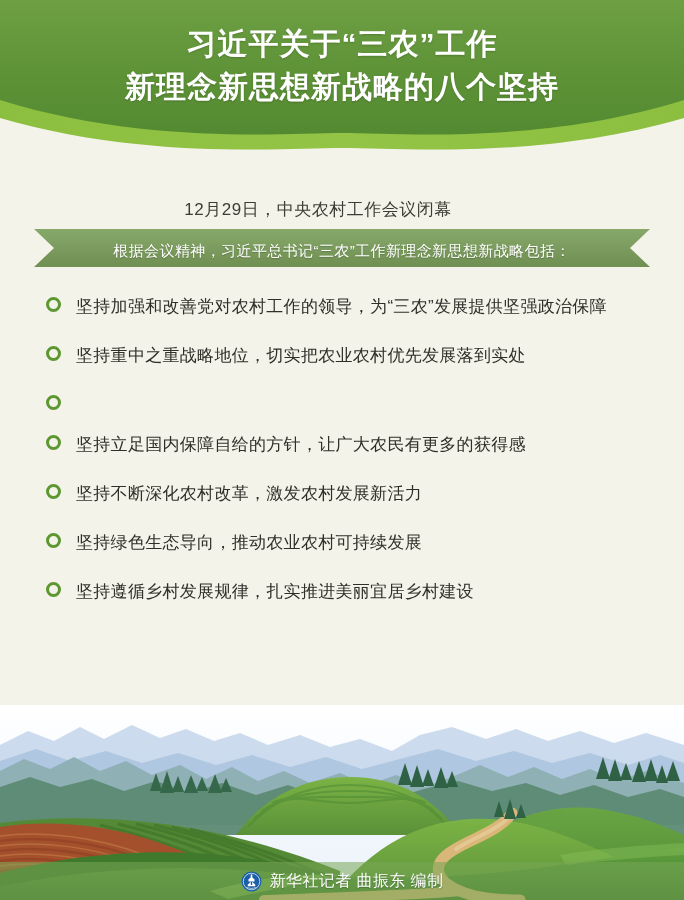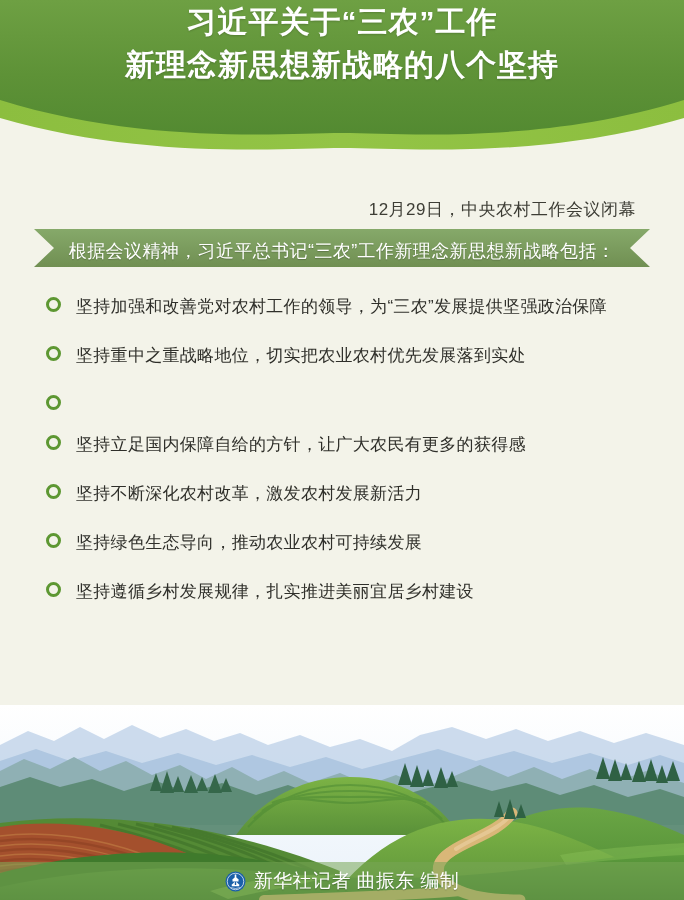--- a/index.html
+++ b/index.html
@@ -10,48 +10,48 @@
     overflow:hidden;
   }
   .poster{position:relative;width:684px;height:900px;overflow:hidden;background:#f3f3e9;}
 
   
   .header{position:absolute;left:0;top:0;width:684px;height:165px;overflow:hidden;}
   .header svg{display:block;width:684px;height:165px;}
   .header-title{
     position:absolute;left:0;top:0;width:684px;height:165px;
     display:flex;flex-direction:column;align-items:center;justify-content:flex-start;
-    box-sizing:border-box;
+    padding-top:22px;box-sizing:border-box;
     pointer-events:none;
   }
   .title-line{
     color:#ffffff;
     font-weight:bold;
     font-size:30px;
     line-height:43px;
     letter-spacing:1px;
     text-shadow:0 1px 2px rgba(0,0,0,.18);
     white-space:nowrap;
   }
 
   
   .subtitle{
     position:absolute;left:0;top:198px;width:636px;
-    text-align:right;
+    text-align:center;
     font-size:17px;color:#3d3d35;
     letter-spacing:.5px;
   }
 
   
   .ribbon-wrap{position:absolute;left:34px;top:229px;width:616px;height:38px;}
   .ribbon-wrap svg{display:block;width:616px;height:38px;}
   .ribbon-text{
     position:absolute;left:0;top:0;width:616px;height:44px;
     display:flex;align-items:center;justify-content:center;
-    color:#ffffff;font-size:18px;letter-spacing:.4px;
+    color:#ffffff;font-size:15px;letter-spacing:.4px;
     text-shadow:0 1px 1px rgba(0,0,0,.22);
     white-space:nowrap;pointer-events:none;
   }
 
   
   .list{
     position:absolute;left:46px;top:292px;width:600px;
   }
   .list-item{
     display:flex;align-items:flex-start;
@@ -78,21 +78,21 @@
   .footer{
     position:absolute;left:0;bottom:0;width:684px;height:38px;
     display:flex;align-items:center;justify-content:center;
     background:rgba(120,165,85,.55);
   }
   .logo{
     width:21px;height:21px;margin-right:8px;flex:0 0 auto;
   }
   .logo svg{display:block;width:21px;height:21px;}
   .footer-text{
-    color:#ffffff;font-size:19px;letter-spacing:.4px;
+    color:#ffffff;font-size:16px;letter-spacing:.4px;
     text-shadow:0 1px 1px rgba(0,0,0,.25);
   }
 </style>
 </head>
 <body>
 
 <div class="poster">
 
   <div class="header">
     <svg viewBox="0 0 684 165" preserveAspectRatio="none">

